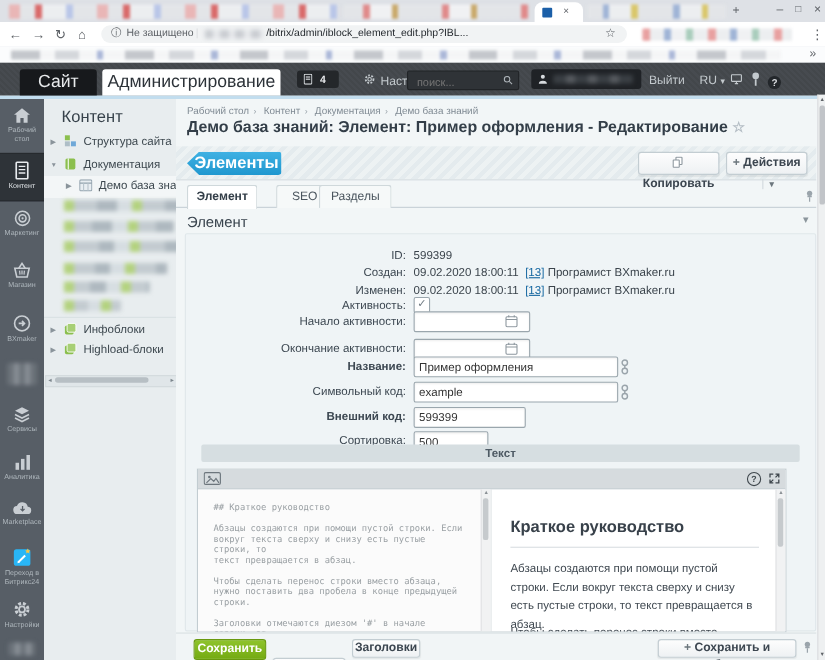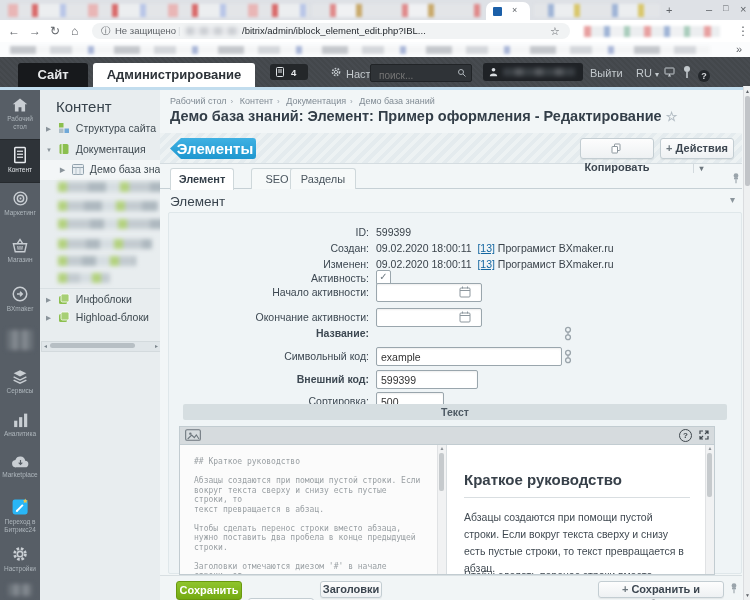--- a/index.html
+++ b/index.html
@@ -16,21 +16,21 @@
   .chromeglyph{color:#5f6368;font-size:11px;line-height:1;}
   .addressbar{left:0;top:20px;width:750px;height:22px;background:#ffffff;border-bottom:1px solid #e4e6e9;}
   .urlpill{background:#f1f3f4;border-radius:9px;height:16px;}
   .urltext{font-size:9.5px;color:#24292e;line-height:16px;white-space:nowrap;}
   .secure{font-size:9.5px;color:#5f6368;line-height:16px;}
   .bookmarks{left:0;top:42px;width:750px;height:15px;background:#fbfcfd;}
 
   
   .bxheader{left:0;top:57px;width:750px;height:30px;
     background:repeating-linear-gradient(45deg,#474b50 0 2px,#43474b 2px 4px);}
-  .bxtab{height:24px;line-height:24px;text-align:center;font-size:13px;font-weight:bold;border-radius:3px 3px 0 0;}
+  .bxtab{height:24px;line-height:24px;text-align:center;font-size:16px;font-weight:normal;border-radius:3px 3px 0 0;}
   .bxtab-dark{background:#17191c;color:#e8eaec;}
   .bxtab-light{background:#fff;color:#2c3238;}
   .hdrtxt{color:#c3c9cd;font-size:11px;line-height:16px;white-space:nowrap;}
   .notifbox{background:#24272a;border-radius:3px;color:#e8eaec;font-size:9.5px;font-weight:bold;}
   .searchpill{background:#2f3337;border:1px solid #212427;border-radius:2px;}
   .searchpill input{background:transparent;border:0;outline:none;color:#9aa1a7;font-size:10px;
     font-family:"Liberation Sans",sans-serif;width:74px;}
   .userpill{background:#1f2226;border-radius:3px;}
   .qcircle{display:inline-block;width:12px;height:12px;border-radius:50%;background:#23272b;
     color:#d7dadd;font-size:9px;font-weight:bold;text-align:center;line-height:12px;}
@@ -410,20 +410,21 @@
         <input class="inp" style="width: 96px;">
         <svg class="abs" style="left:290px;top:3px;" width="12" height="12" viewBox="0 0 12 12">
             <rect x="1" y="2" width="10" height="9" rx="1" fill="none" stroke="#8d979e"></rect>
             <line x1="1" y1="4.5" x2="11" y2="4.5" stroke="#8d979e"></line>
             <line x1="3.5" y1="0.5" x2="3.5" y2="2.5" stroke="#8d979e"></line>
             <line x1="8.5" y1="0.5" x2="8.5" y2="2.5" stroke="#8d979e"></line>
           </svg>
       </div>
       <div class="abs frow" style="top:111px;">
         <span class="flabel bold">Название:</span>
+        <input class="inp" style="width: 176px;" value="Пример оформления">
         <svg class="abs" style="left:395px;top:2px;" width="8" height="15" viewBox="0 0 8 16">
             <circle cx="4" cy="4" r="2.6" fill="none" stroke="#9aa4ab" stroke-width="1.4"></circle>
             <circle cx="4" cy="12" r="2.6" fill="none" stroke="#9aa4ab" stroke-width="1.4"></circle>
             <line x1="4" y1="6.5" x2="4" y2="9.5" stroke="#9aa4ab" stroke-width="1.4"></line>
           </svg>
       </div>
       <div class="abs frow" style="top:134px;">
         <span class="flabel">Символьный код:</span>
         <input class="inp" style="width: 176px;" value="example">
         <svg class="abs" style="left:395px;top:2px;" width="8" height="15" viewBox="0 0 8 16">

